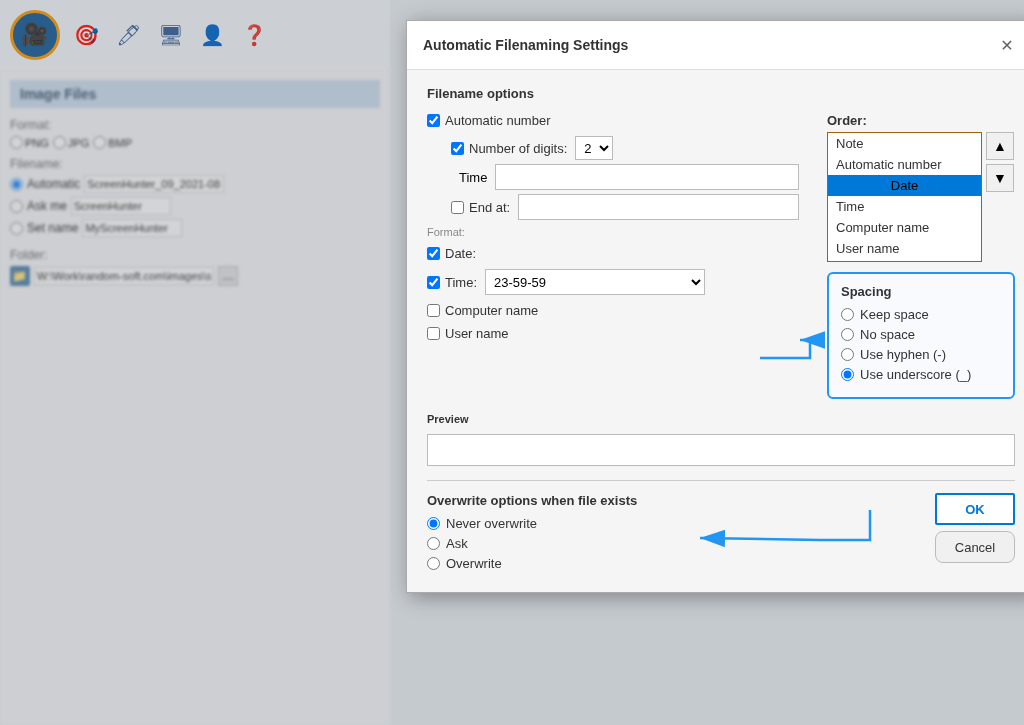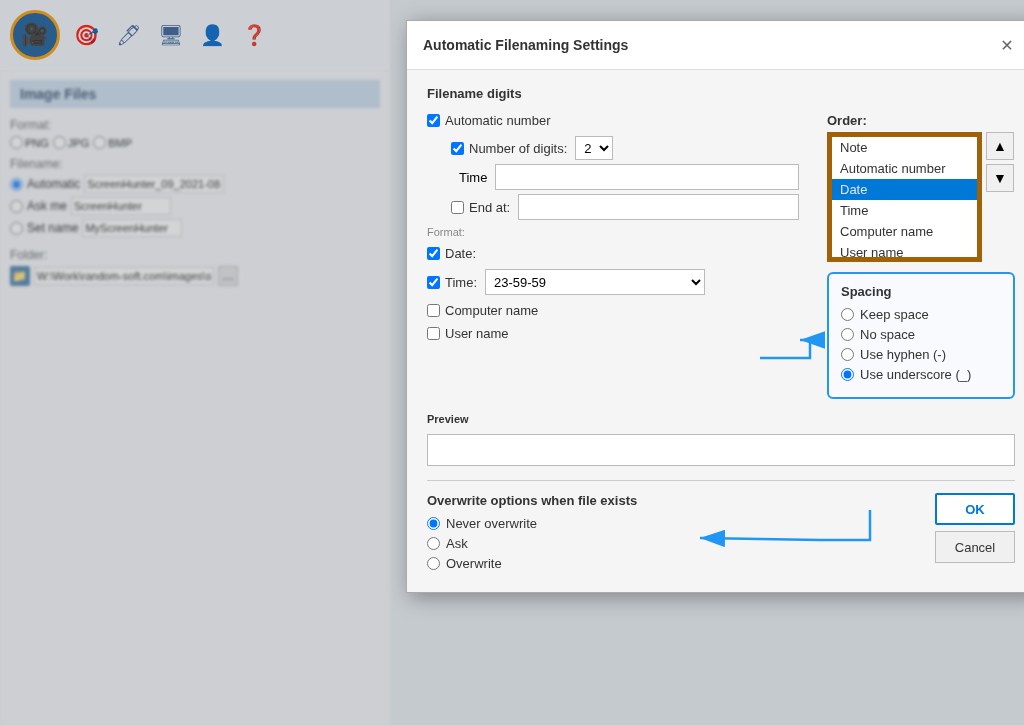--- a/index.html
+++ b/index.html
@@ -223,38 +223,39 @@
       color: #333;
       margin-bottom: 4px;
     }
 
     .order-container {
       display: flex;
       gap: 4px;
     }
 
     .order-list {
-      border: 5px solid #a16207;
+      border: 1px solid #a16207;
       background: white;
       width: 155px;
       height: 130px;
       overflow-y: auto;
       list-style: none;
     }
 
     .order-list li {
       padding: 3px 8px;
       cursor: pointer;
       font-size: 13px;
       color: #333;
     }
 
     .order-list li.selected {
       background: #0078d7;
-      color: #e5e5e5;
+      color: #000000;
+      text-align: center;
     }
 
     .order-buttons {
       display: flex;
       flex-direction: column;
       gap: 4px;
     }
 
     .order-btn {
       width: 28px; height: 28px;
@@ -356,21 +357,21 @@
     }
 
     .btn-cancel {
       width: 80px;
       height: 32px;
       background: #f0f0f0;
       border: 1px solid #bbb;
       color: #333;
       font-size: 13px;
       cursor: pointer;
-      border-radius: 0;
+      border-radius: 8px;
     }
 
     
     input[type=checkbox] {
       width: 13px; height: 13px;
     }
   </style>
 </head>
 <body>
 
@@ -425,21 +426,21 @@
 
 <div class="dialog-overlay"></div>
 
 <div class="dialog">
   <div class="dialog-title-bar">
     <span class="dialog-title">Automatic Filenaming Settings</span>
     <button class="dialog-close">✕</button>
   </div>
 
   <div class="dialog-body">
-    <div class="section-title">Filename digits</div>
+    <div class="section-title">Filename options</div>
 
     <div class="dialog-columns">
 
       <div class="col-left">
 
 
         <div class="fn-row">
           <label>
             <input type="checkbox" checked="" style="">
             <span>Automatic number</span>

